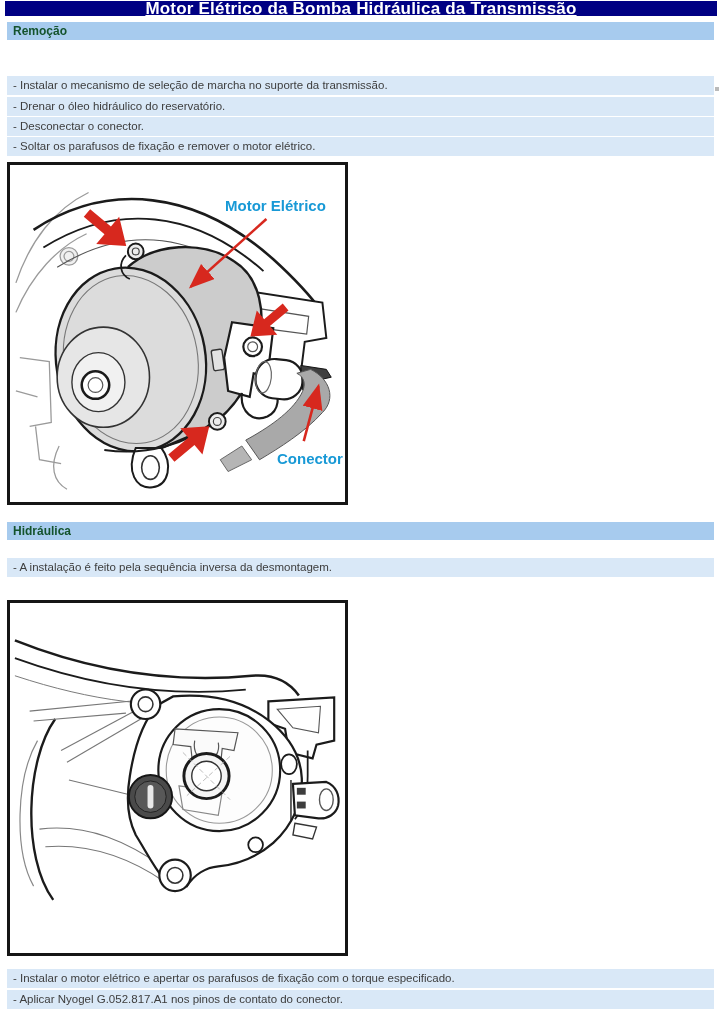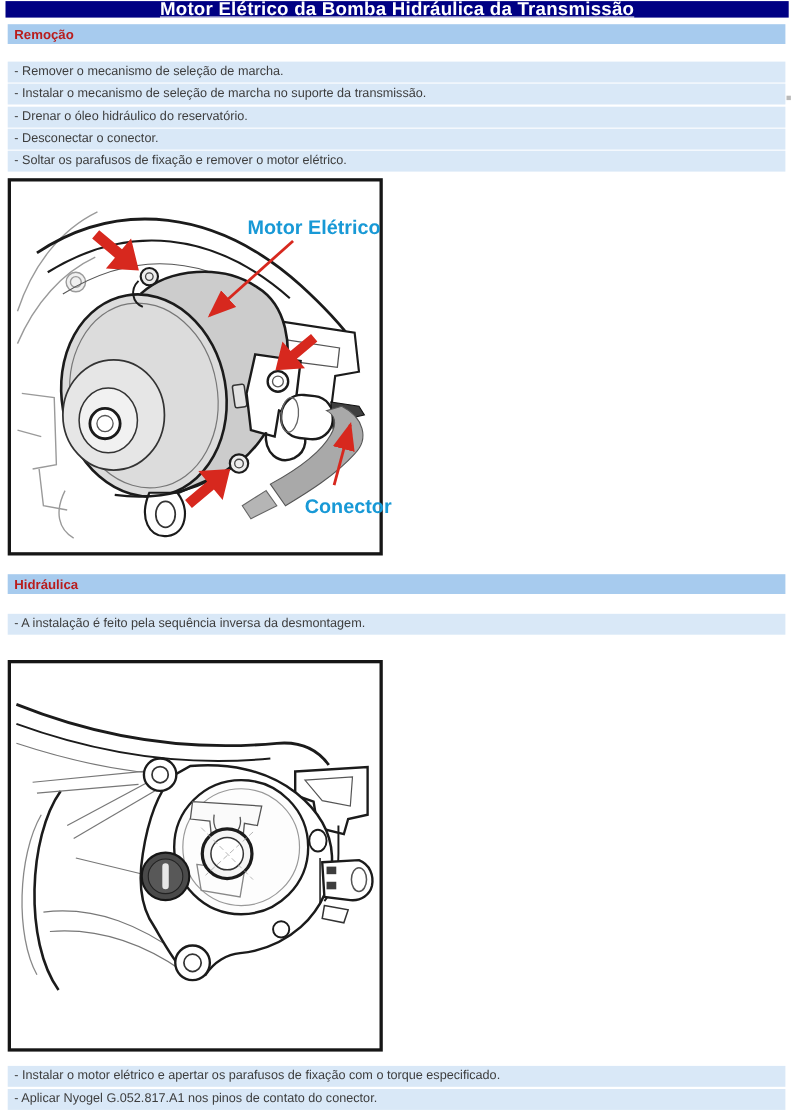--- a/index.html
+++ b/index.html
@@ -8,56 +8,55 @@
     font-family:"Liberation Sans", sans-serif; overflow:hidden;
   }
   .title-bar {
     position:absolute; left:5px; top:1px; width:712px; height:15px;
     background:#000083; color:#ffffff; font-size:17px; font-weight:bold;
     text-align:center; line-height:15px;
   }
   .title-bar span { text-decoration:underline; letter-spacing:0.2px; }
   .sec-header {
     position:absolute; left:7px; width:707px; height:18px;
-    background:#A7CBEE; color:#b91c1c; font-weight:bold; font-size:12px;
+    background:#A7CBEE; color:#14532d; font-weight:bold; font-size:12px;
     line-height:18px; padding-left:6px; box-sizing:border-box;
   }
   .row {
     position:absolute; left:7px; width:707px; height:18.5px;
     background:#D9E8F7; color:#3d3d3d; font-size:11.5px; line-height:18.5px;
     padding-left:6px; box-sizing:border-box; white-space:nowrap;
   }
   .figure {
     position:absolute; left:7px; width:341px; background:#fff;
     border:3px solid #161616; box-sizing:border-box;
   }
   #fig1 { top:162px; height:343px; }
   #fig2 { top:600px; height:356px; }
   .figure svg { display:block; width:100%; height:100%; }
   .fig-label {
-    position:absolute; color:#1899D6; font-weight:bold; font-size:18px;
+    position:absolute; color:#1899D6; font-weight:bold; font-size:15px;
     white-space:nowrap;
   }
   #lbl-motor { left:215px; top:32px; }
   #lbl-conector { left:267px; top:285px; }
   .artifact { position:absolute; left:715px; top:87px; width:4px; height:4px;
     background:#9c9c9c; opacity:.7; }
 </style>
 </head>
 <body>
 
 <div class="page">
 
   <div class="title-bar">
     <span>Motor Elétrico da Bomba Hidráulica da Transmissão</span>
   </div>
 
   <div class="sec-header" style="top:22px;">Remoção</div>
 
-  <div class="row" style="top:56px;">- Remover o mecanismo de seleção de marcha.</div>
   <div class="row" style="top:76px;">- Instalar o mecanismo de seleção de marcha no suporte da transmissão.</div>
   <div class="row" style="top:97px;">- Drenar o óleo hidráulico do reservatório.</div>
   <div class="row" style="top:117px;">- Desconectar o conector.</div>
   <div class="row" style="top:137px;">- Soltar os parafusos de fixação e remover o motor elétrico.</div>
 
   <div class="figure" id="fig1">
     <svg viewBox="0 0 341 343" preserveAspectRatio="none">
       <defs>
         <path id="barrow" d="M0,9 L19,9 L19,0 L36,12.5 L19,25 L19,16 L0,16 Z"></path>
         <marker id="rhead" markerWidth="12" markerHeight="10" refX="9" refY="4" orient="auto">

